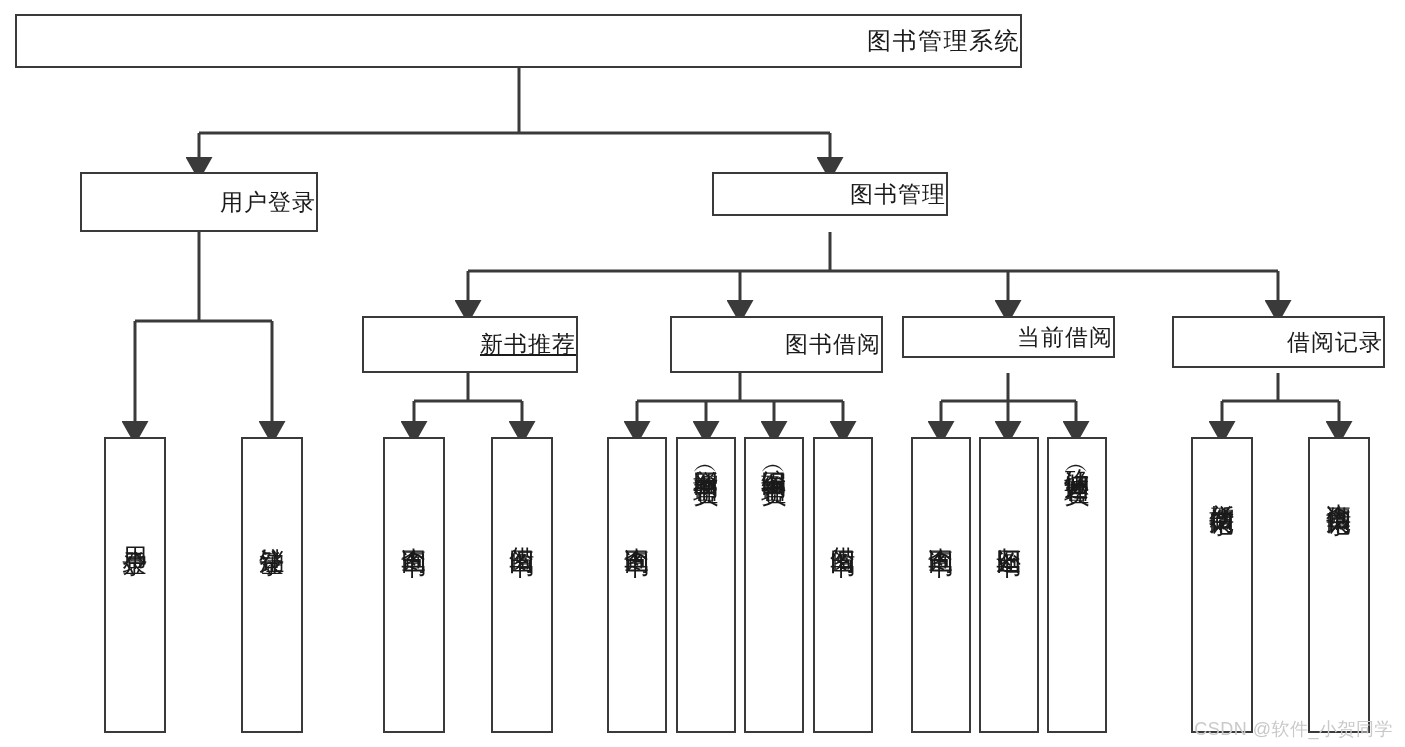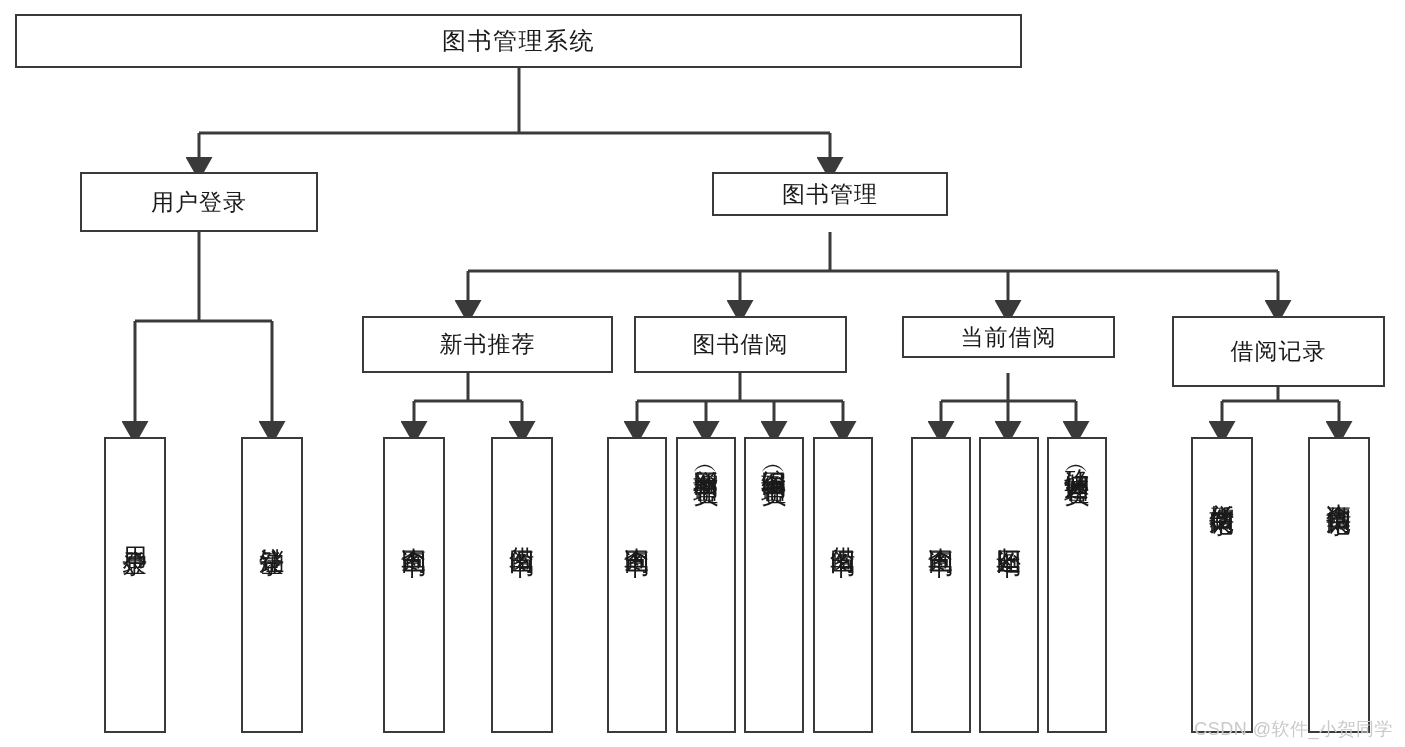--- a/index.html
+++ b/index.html
@@ -26,21 +26,21 @@
     width: 1405px;
     height: 747px;
   }
   .node {
     position: absolute;
     box-sizing: border-box;
     background: #ffffff;
     border: 2.5px solid #3a3a3a;
     display: flex;
     align-items: center;
-    justify-content: center;
+    justify-content: flex-end;
     color: #1a1a1a;
     z-index: 2;
   }
   .node-h {
     font-size: 23px;
     letter-spacing: 1px;
     white-space: nowrap;
   }
   .node-root {
     font-size: 24px;
@@ -140,30 +140,30 @@
     <span>图书管理系统</span>
   </div>
 
   <div class="node node-h" style="left:80px; top:172px; width:238px; height:60px;">
     <span>用户登录</span>
   </div>
   <div class="node node-h" style="left:712px; top:172px; width:236px; height:44px;">
     <span>图书管理</span>
   </div>
 
-  <div class="node node-h" style="left:362px; top:316px; width:251px; height:57px;">
+  <div class="node node-h" style="left:362px; top:316px; width:216px; height:57px;text-decoration:underline;">
     <span>新书推荐</span>
   </div>
-  <div class="node node-h" style="left:634px; top:316px; width:213px; height:57px;">
+  <div class="node node-h" style="left:670px; top:316px; width:213px; height:57px;">
     <span>图书借阅</span>
   </div>
   <div class="node node-h" style="left:902px; top:316px; width:213px; height:42px;">
     <span>当前借阅</span>
   </div>
-  <div class="node node-h" style="left:1172px; top:316px; width:213px; height:71px;">
+  <div class="node node-h" style="left:1172px; top:316px; width:213px; height:52px;">
     <span>借阅记录</span>
   </div>
 
   <div class="node node-v center" style="left:104px; top:437px; width:62px; height:296px;">
     <span class="vtext">用户登录</span>
   </div>
   <div class="node node-v center" style="left:241px; top:437px; width:62px; height:296px;">
     <span class="vtext">注销登录</span>
   </div>
 

